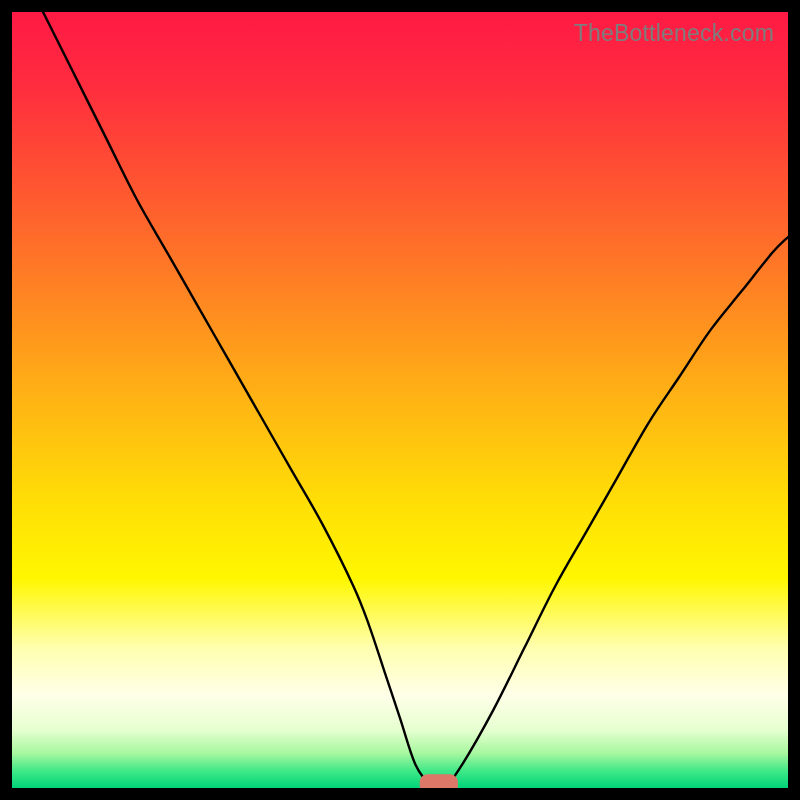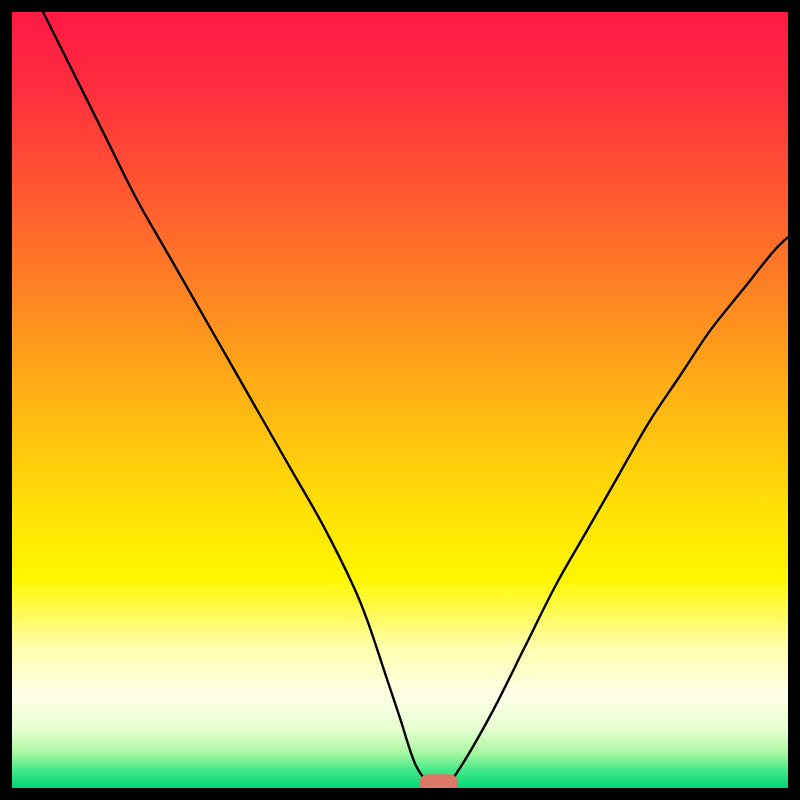--- a/index.html
+++ b/index.html
@@ -56,13 +56,14 @@
           <stop offset="92.5%" stop-color="#e6ffd0"></stop>
           <stop offset="95.5%" stop-color="#a8f7a0"></stop>
           <stop offset="97.8%" stop-color="#40e887"></stop>
           <stop offset="100%" stop-color="#00d578"></stop>
         </linearGradient>
     </defs>
     <rect x="0" y="0" width="776" height="776" fill="url(#bg-grad)"></rect>
     <path id="curve" fill="none" stroke-width="2.4" stroke-linejoin="round" stroke-linecap="round" d="M 31.04 0 C 36.21 10.35, 51.73 41.39, 62.08 62.08 C 72.43 82.77, 82.77 103.47, 93.12 124.16 C 103.47 144.85, 113.81 166.84, 124.16 186.24 C 134.51 205.64, 144.85 222.45, 155.20 240.56 C 165.55 258.67, 175.89 276.77, 186.24 294.88 C 196.59 312.99, 206.93 331.09, 217.28 349.20 C 227.63 367.31, 237.97 385.41, 248.32 403.52 C 258.67 421.63, 269.01 439.73, 279.36 457.84 C 289.71 475.95, 300.05 492.76, 310.40 512.16 C 320.75 531.56, 333.68 557.43, 341.44 574.24 C 349.20 591.05, 351.79 598.81, 356.96 613.04 C 362.13 627.27, 367.31 644.08, 372.48 659.60 C 377.65 675.12, 382.83 690.64, 388.00 706.16 C 393.17 721.68, 398.35 741.73, 403.52 752.72 C 408.69 763.71, 413.87 768.89, 419.04 772.12 C 424.21 775.35, 429.39 775.35, 434.56 772.12 C 439.73 768.89, 442.32 765.01, 450.08 752.72 C 457.84 740.43, 470.77 717.80, 481.12 698.40 C 491.47 679.00, 501.81 657.01, 512.16 636.32 C 522.51 615.63, 532.85 593.64, 543.20 574.24 C 553.55 554.84, 563.89 538.03, 574.24 519.92 C 584.59 501.81, 594.93 483.71, 605.28 465.60 C 615.63 447.49, 625.97 428.09, 636.32 411.28 C 646.67 394.47, 657.01 380.24, 667.36 364.72 C 677.71 349.20, 688.05 332.39, 698.40 318.16 C 708.75 303.93, 719.09 292.29, 729.44 279.36 C 739.79 266.43, 752.72 249.61, 760.48 240.56 C 768.24 231.51, 773.41 227.63, 776.00 225.04" stroke="#000000"></path>
     <rect id="marker" rx="7" ry="7" x="408.18" y="762.81" width="37.25" height="18.62" fill="#dd7868" stroke="#dd7868"></rect>
   </svg>
+  <div class="watermark">TheBottleneck.com</div>
 </div>
 
 </body></html>

